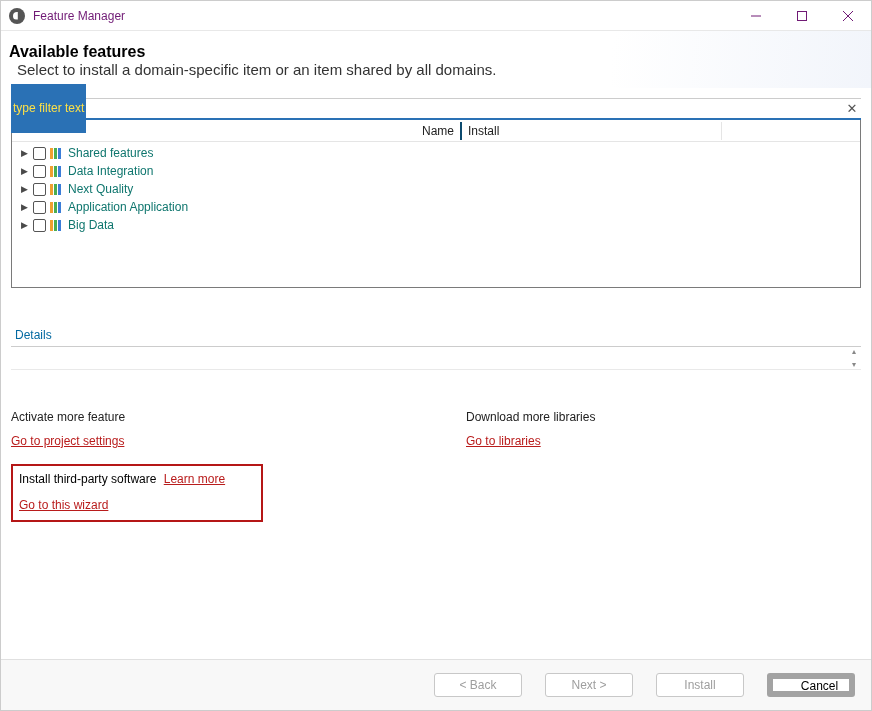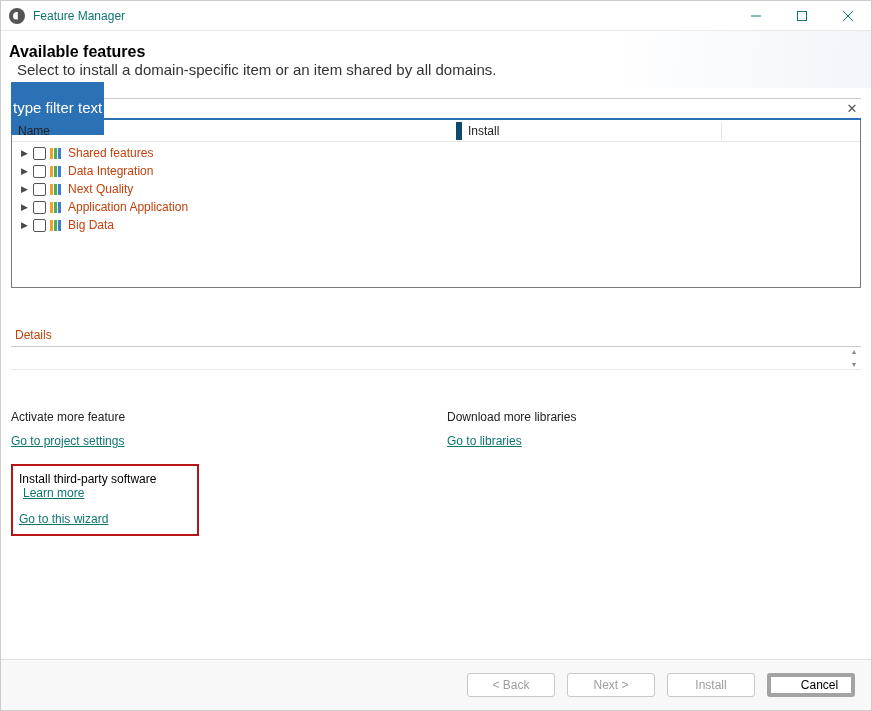--- a/index.html
+++ b/index.html
@@ -1,75 +1,75 @@
 <!DOCTYPE html>
 <html><head>
 <meta charset="utf-8">
 <style>
 * { box-sizing: border-box; margin: 0; padding: 0; font-family: "Segoe UI", Tahoma, sans-serif; }
 body { background: #fff; width: 872px; height: 711px; border: 1px solid #ccc; position: relative; overflow: hidden; }
 
-.titlebar { height: 30px; display: flex; align-items: center; padding: 0 0 0 8px; border-bottom: 1px solid #e8e8e8; font-size: 12px; color: #0f766e; }
+.titlebar { height: 30px; display: flex; align-items: center; padding: 0 0 0 8px; border-bottom: 1px solid #e8e8e8; font-size: 12px; color: #701a75; }
 .titlebar .app-icon { width: 16px; height: 16px; border-radius: 50%; background: #555; margin-right: 8px; display: flex; align-items: center; justify-content: center; }
 .titlebar .app-icon::after { content: ""; width: 8px; height: 8px; background: #fff; border-radius: 50%; clip-path: polygon(0 0, 60% 0, 60% 100%, 0 100%); }
 .titlebar .spacer { flex: 1; }
 .winbtn { width: 46px; height: 30px; display: flex; align-items: center; justify-content: center; cursor: pointer; }
 .winbtn svg { width: 10px; height: 10px; }
 
 .header { padding: 12px 10px 10px 8px; background: linear-gradient(95deg, #fff 0%, #fff 70%, #f2f5fb 100%); }
 .header h1 { font-size: 16px; font-weight: 700; color: #000; }
 .header p { font-size: 15px; color: #333; margin-top: 0; padding-left: 8px; }
 
 .content { padding: 10px; }
 
 .filter-wrap { display: flex; align-items: center; border-top: 1px solid #ccc; border-bottom: 2px solid #2a71b5; background: #fff; height: 22px; }
-.filter-ph { background: #2a71b5; color: #ffffff; font-size: 15px; padding: 18px 2px; line-height: 1.1; display: inline-block; }
+.filter-ph { background: #2a71b5; color: #fde047; font-size: 12px; padding: 18px 2px; line-height: 1.1; display: inline-block; }
 .filter-input-box { flex: 1; display: flex; align-items: center; height: 100%; }
 .clear-x { width: 18px; text-align: center; cursor: pointer; color: #555; font-size: 13px; }
 
 .tree-box { border: 1px solid #7a7a7a; border-top: none; background: #fff; min-height: 168px; font-size: 12px; }
 .tree-head { display: flex; height: 22px; align-items: center; border-bottom: 1px solid #e5e5e5; color: #222; font-size: 12px; }
 .tree-head .col { padding: 2px 6px; }
-.col-name { flex: 0 0 450px; border-right: 6px solid #0c4a6e; }
+.col-name { flex: 0 0 450px; border-right: 2px solid #0c4a6e; text-align: right; }
 .col-ver  { flex: 0 0 260px; border-right: 1px solid #e5e5e5; }
 .col-rest { flex: 1; }
 
 .tree-body { padding: 2px 0 6px 0; }
 .tree-row { display: flex; align-items: center; height: 18px; padding-left: 8px; gap: 4px; cursor: default; }
 .expander { width: 9px; height: 9px; display: inline-flex; align-items: center; justify-content: center; color: #4a4a4a; font-size: 9px; cursor: pointer; visibility: hidden; }
 .expander.has { visibility: visible; }
 .chk { width: 13px; height: 13px; border: 1px solid #555; border-radius: 2px; cursor: pointer; }
 .row-icon { width: 14px; display: inline-flex; gap: 1px; }
 .row-icon i { width: 3px; height: 11px; display: inline-block; }
 .row-icon i:nth-child(1){ background: #f0a030; }
 .row-icon i:nth-child(2){ background: #4cae4f; }
 .row-icon i:nth-child(3){ background: #3b7dd8; }
-.row-label { font-size: 12px; color: #c2410c; }
+.row-label { font-size: 12px; color: #0f766e; }
 
 .details-section { margin-top: 40px; }
-.details-label { font-size: 12px; color: #c2410c; padding: 0 4px; margin-bottom: 4px; }
+.details-label { font-size: 12px; color: #0369a1; padding: 0 4px; margin-bottom: 4px; }
 .details-box { border-top: 1px solid #ccc; border-bottom: 1px solid #e9e9e9; background: #fff; height: 24px; display:flex; }
 .details-box .inner { flex:1; background:#fff; }
 .details-scroll { width:14px; display:flex; flex-direction:column; justify-content:space-between; align-items:center; color:#888; font-size:8px; }
 
-.links-area { display: flex; gap: 28px; margin-top: 40px; font-size: 12px; }
+.links-area { display: flex; gap: 47px; margin-top: 40px; font-size: 12px; }
 .links-col { flex: 0 0 48%; }
 .links-col .heading { color: #222; margin-bottom: 10px; }
-a.link { color: #0f766e; text-decoration: underline; cursor: pointer; }
-
-.highlight-box { border: 2px solid #b51616; padding: 6px 8px 8px 6px; margin-top: 16px; width: 188px; }
+a.link { color: #b91c1c; text-decoration: underline; cursor: pointer; }
+
+.highlight-box { border: 2px solid #b51616; padding: 6px 8px 8px 6px; margin-top: 16px; width: 252px; }
 .highlight-box .line1 { font-size: 12px; color: #000; display: inline; }
 .highlight-box .line1 a { margin-left: 4px; }
 .highlight-box .line2 { margin-top: 12px; }
 
 .footer-sep { position: absolute; left: 0; right: 0; bottom: 50px; height: 1px; background: #e0e0e0; }
-.footer { position: absolute; left: 0; right: 0; bottom: 0; height: 50px; display: flex; align-items: center; justify-content: flex-end; gap: 12px; padding: 0 16px; background: #f8f8f8; }
+.footer { position: absolute; left: 0; right: 0; bottom: 0; height: 50px; display: flex; align-items: center; justify-content: flex-end; gap: 23px; padding: 0 16px; background: #f8f8f8; }
 .btn { min-width: 88px; height: 24px; font-size: 12px; border: 1px solid #c8c8c8; background: #fff; border-radius: 3px; cursor: pointer; }
 .btn.disabled { color: #9e9e9e; cursor: default; }
-.btn.primary { border: 4px solid #a3a3a3; padding-left: 17px; }
+.btn.primary { border: 6px solid #a3a3a3; padding-left: 17px; }
 </style>
 </head>
 <body>
 
 <div class="titlebar">
   <span class="app-icon"></span>
   <span>Feature Manager</span>
   <span class="spacer"></span>
   <div class="winbtn">
     <svg viewBox="0 0 10 10">

